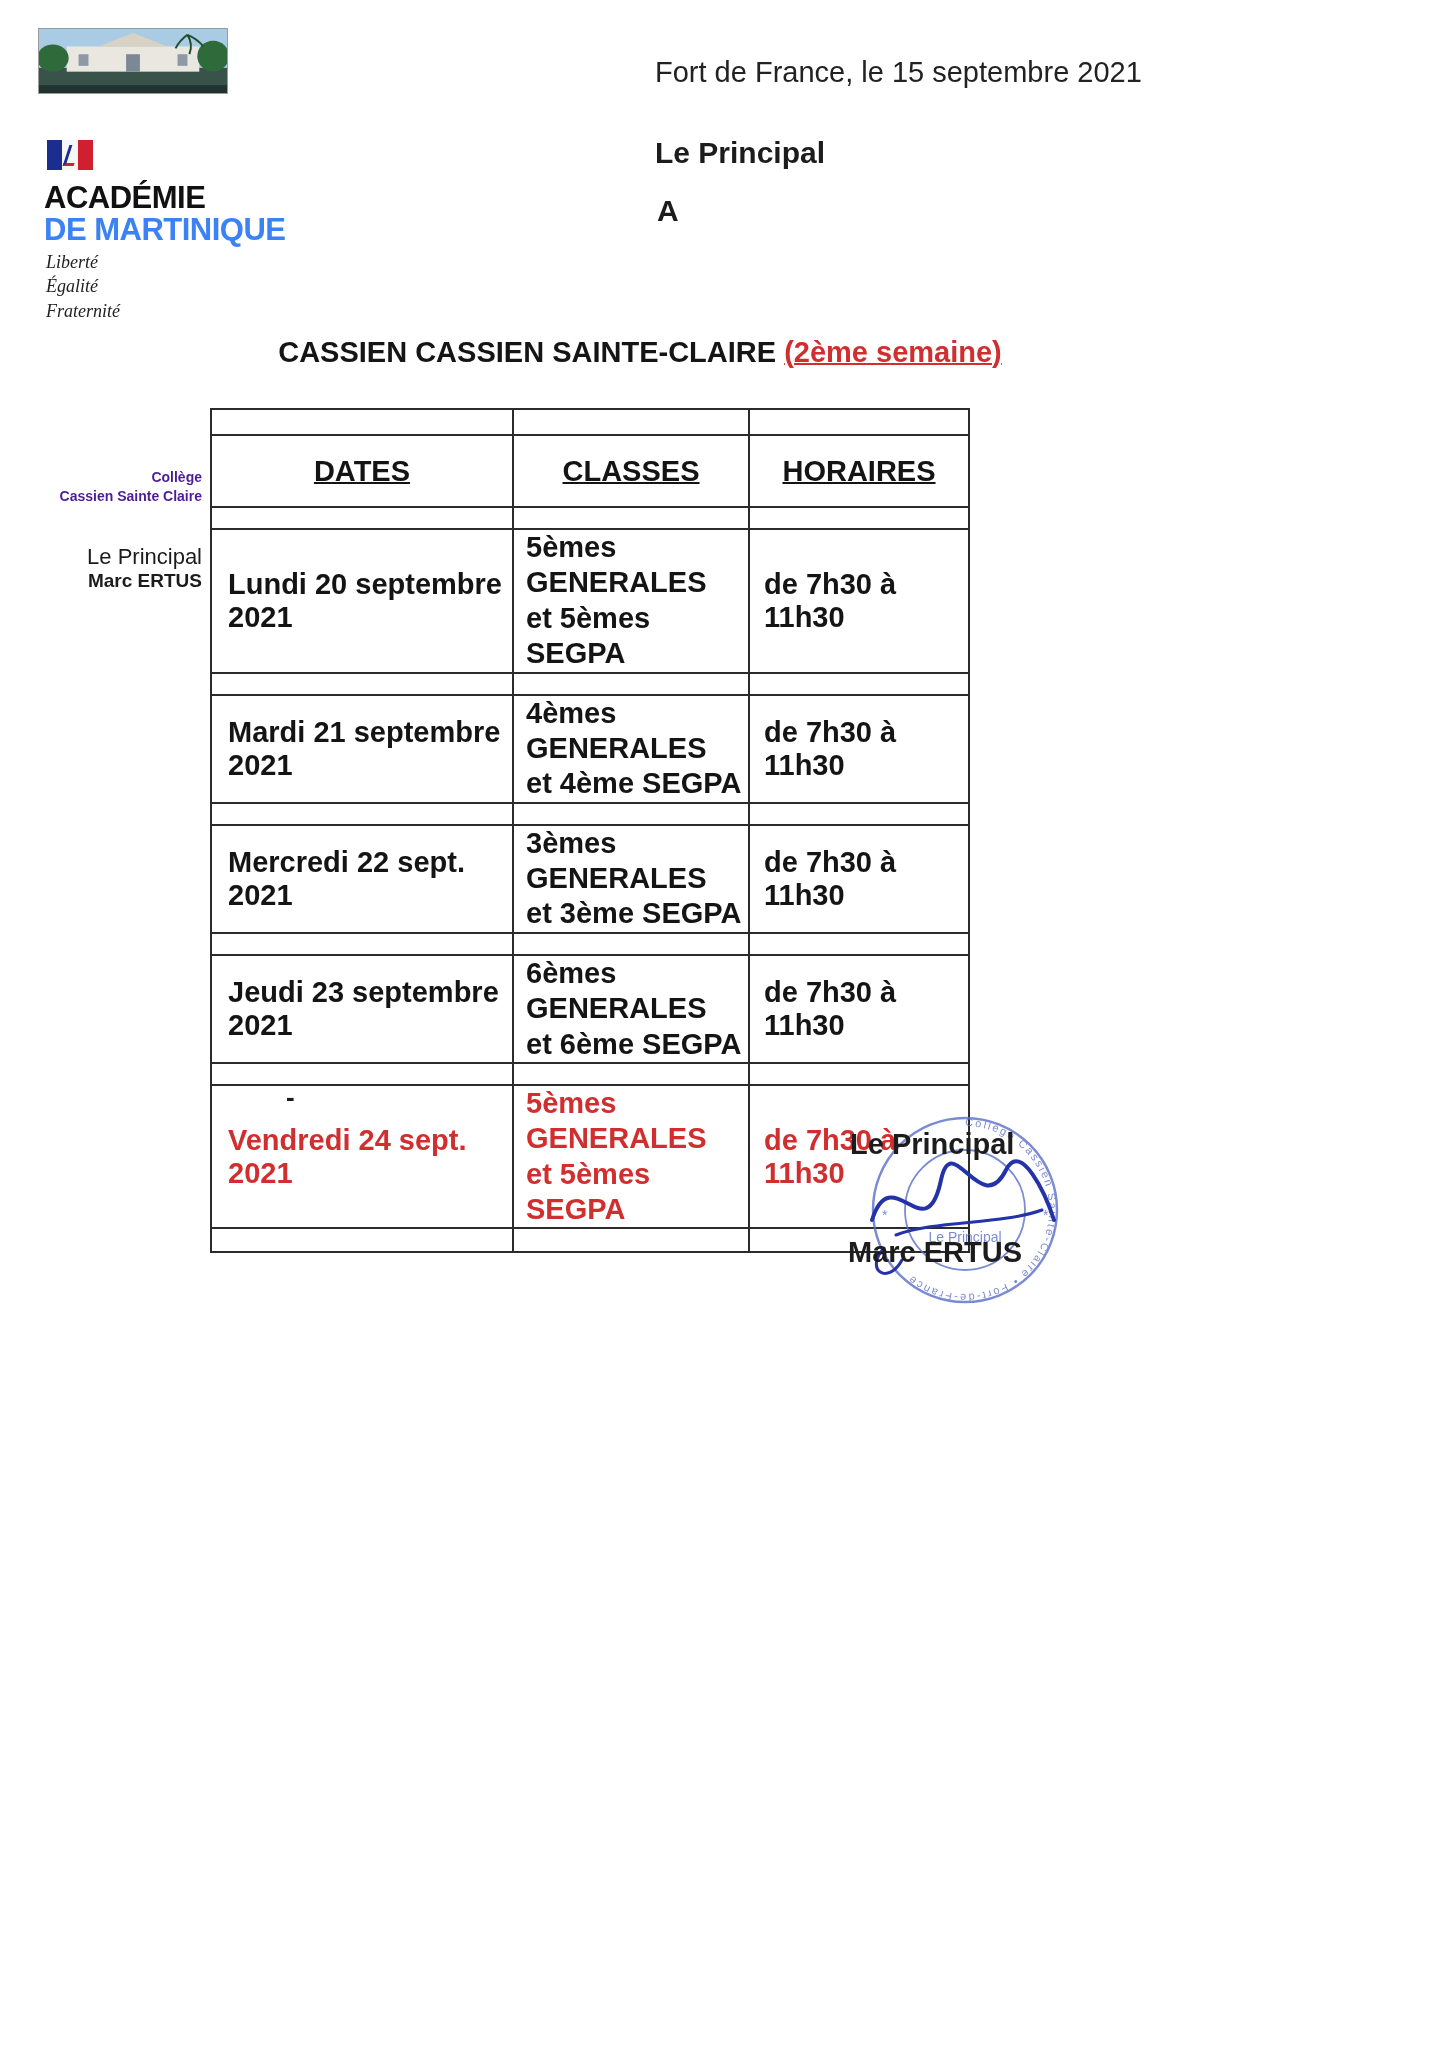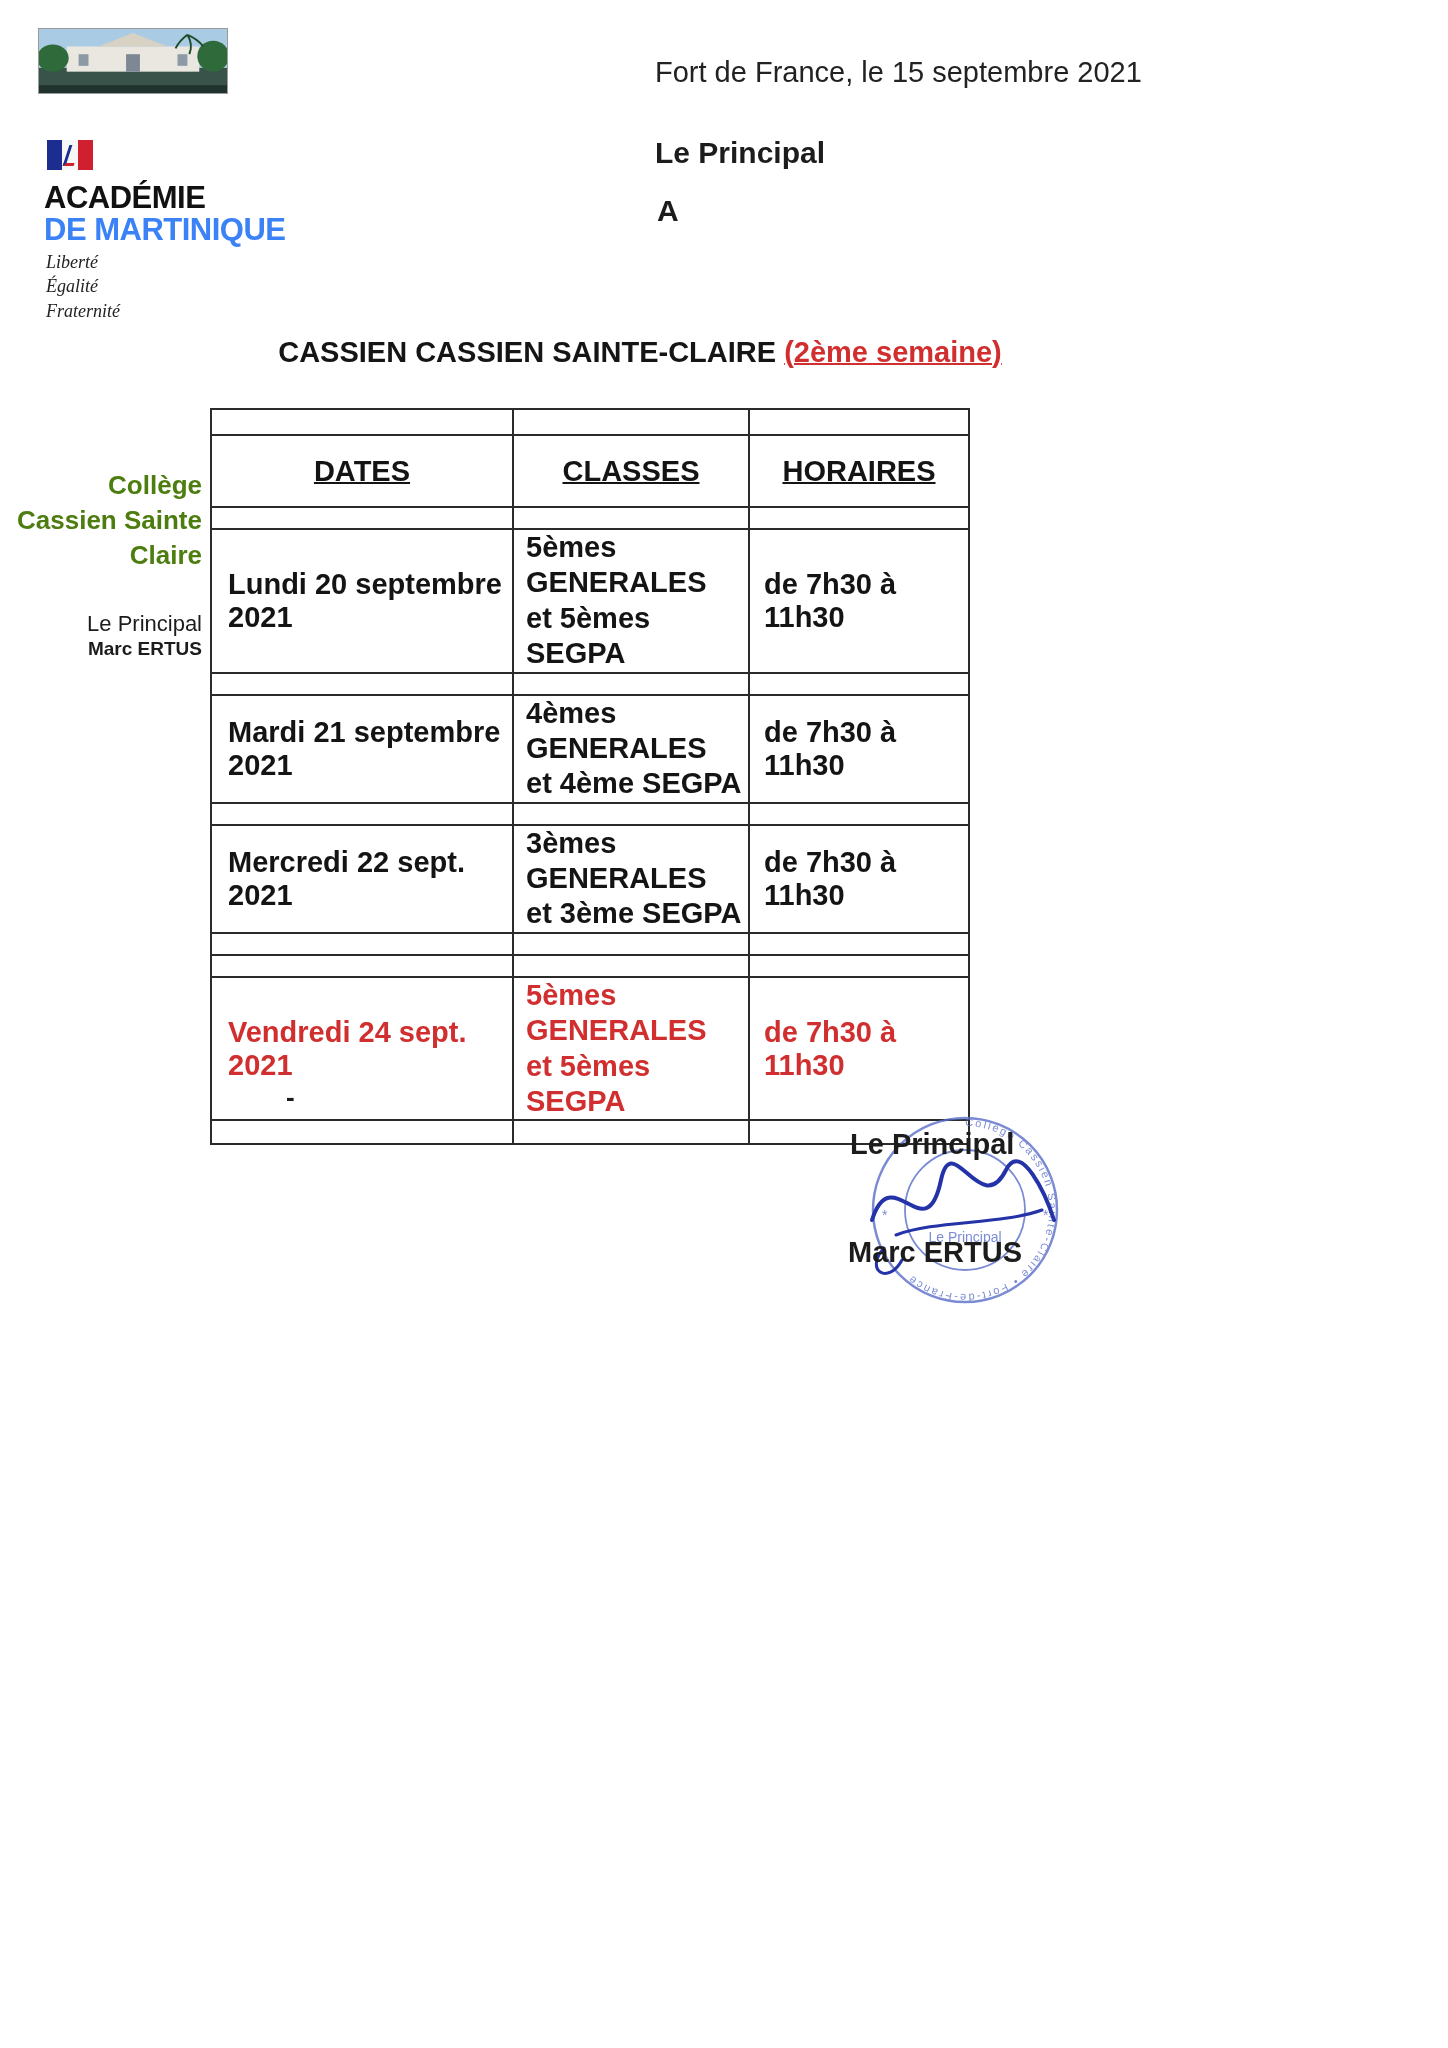--- a/index.html
+++ b/index.html
@@ -39,21 +39,21 @@
   .recip-1 { left:655px; top:136px; font-size:30px; font-weight:bold; }
   .recip-2 { left:657px; top:194px; font-size:30px; font-weight:bold; }
   .recip-3 { left:655px; top:250px; font-size:30px; font-weight:bold; }
 
   
   .title { left:220px; top:333px; width:840px; text-align:center; font-size:29px; font-weight:bold; line-height:1.32; color:#151515; }
   .title .hl { color:var(--accent-red); text-decoration:underline; text-decoration-thickness:2px;text-align:right; }
 
   
   .contact { left:0px; top:468px; width:202px; text-align:right; }
-  .contact .school { font-size:26px; font-weight:bold; line-height:1.35; color:#4d7c0f; }
+  .contact .school { font-size:14px; font-weight:bold; line-height:1.35; color:#4c1d95; }
   .contact .princ { margin-top:38px; font-size:22px; line-height:1.2; }
   .contact .princ-name { font-size:19px; font-weight:bold; }
   .contact .coords { margin-top:26px; font-family:"Liberation Serif", serif; font-size:23px; line-height:1.28; color:#1a1a1a; }
 
   
   table.planning { left:210px; top:408px; position:absolute; border-collapse:collapse; table-layout:fixed; width:758px;padding-left:35px; }
   table.planning td { border:2px solid #2b2b2b; vertical-align:middle; font-size:29px; font-weight:bold; color:#141414; }
   tr.spacer td { height:22px; }
   tr.spacer-top td { height:26px; }
   tr.spacer-bot td { height:24px; }
@@ -184,20 +184,28 @@
           <div>et  3ème SEGPA</div>
         </td>
         <td class="c-horaires">de 7h30 à 11h30</td>
       </tr>
 
       <tr class="spacer">
           <td></td>
           <td></td>
           <td></td>
         </tr>
+      <tr class="data">
+        <td class="c-date">Jeudi 23 septembre 2021</td>
+        <td class="c-classes">
+          <div>6èmes GENERALES</div>
+          <div>et 6ème SEGPA</div>
+        </td>
+        <td class="c-horaires">de 7h30 à 11h30</td>
+      </tr>
 
       <tr class="spacer">
           <td></td>
           <td></td>
           <td></td>
         </tr>
       <tr class="data highlight">
         <td class="c-date">Vendredi 24 sept. 2021</td>
         <td class="c-classes">
           <div>5èmes GENERALES</div>

